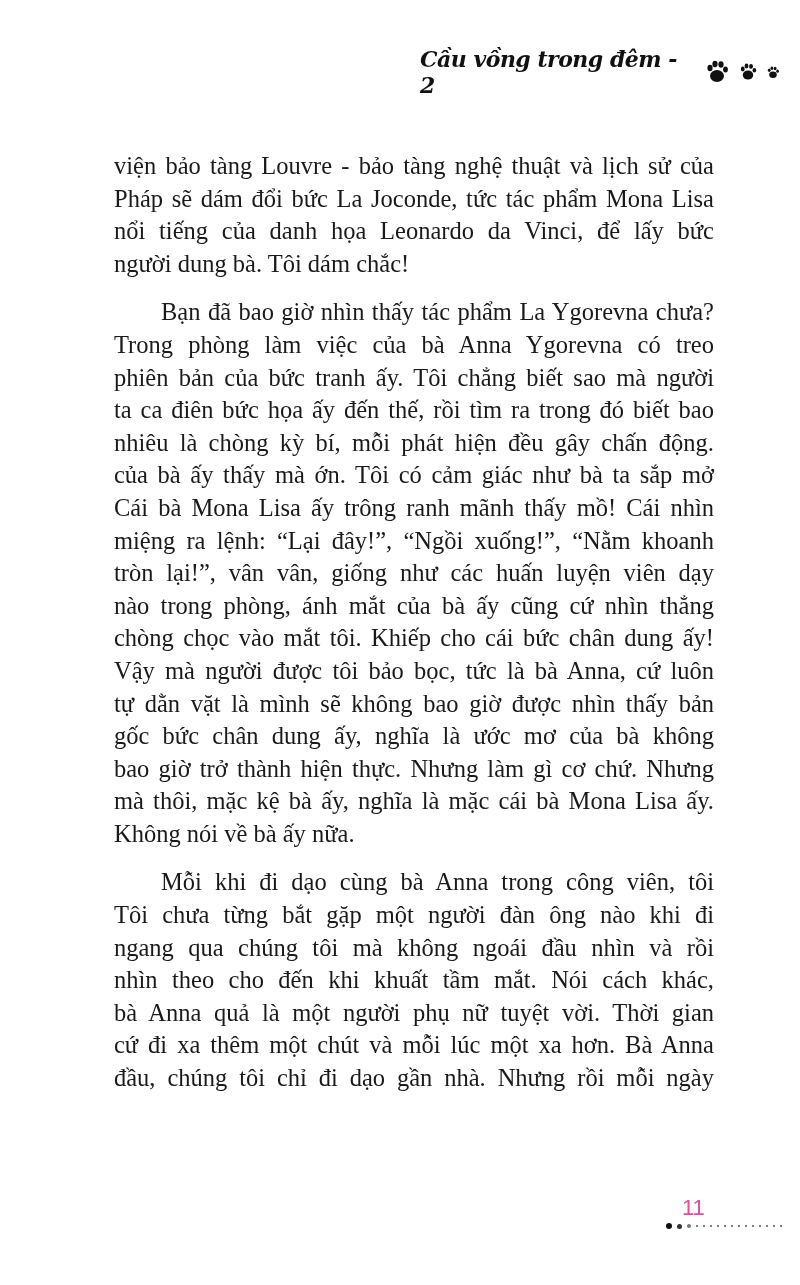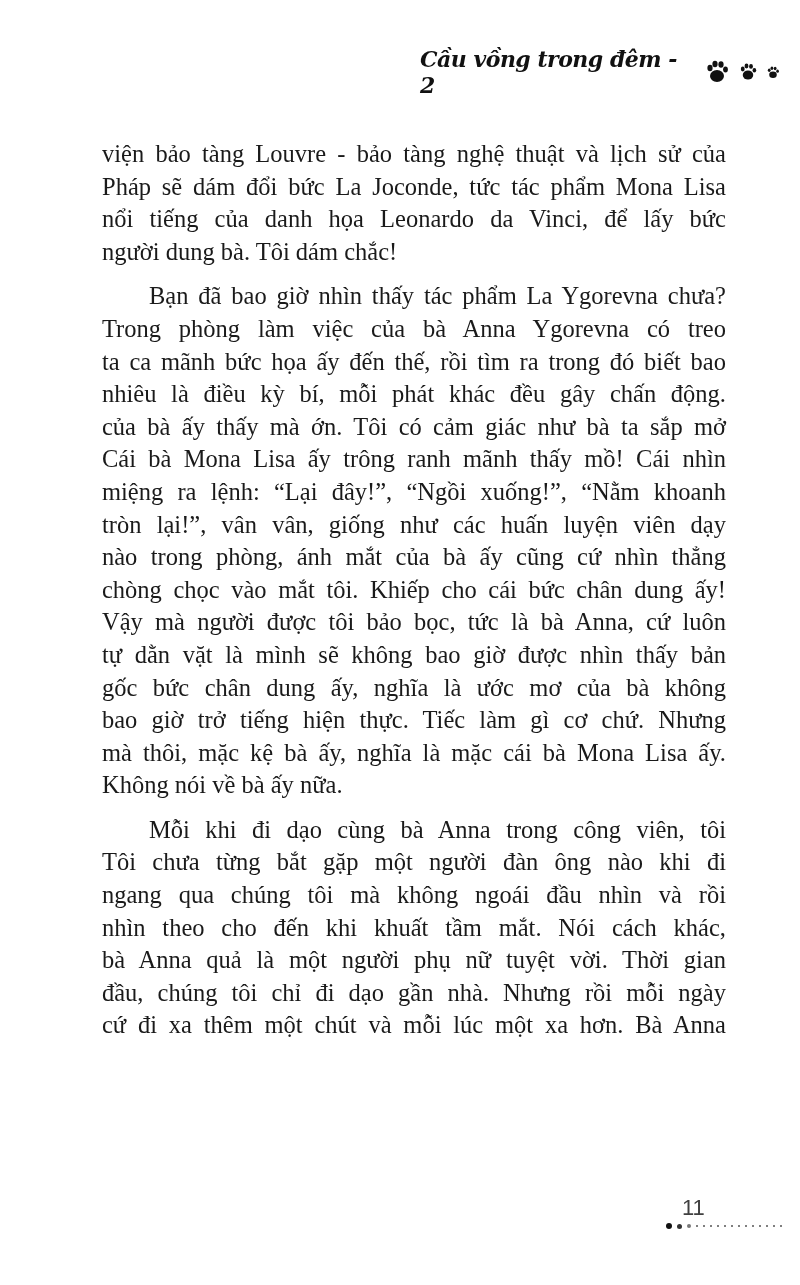--- a/index.html
+++ b/index.html
@@ -12,31 +12,31 @@
     font-family: "DejaVu Serif", serif; font-style: italic; font-weight: bold;
     font-size: 22px; color: #111; letter-spacing: -0.5px;
   }
   .paws { display: flex; align-items: center; gap: 8px; margin-left: 6px; }
   .paw { display: inline-block; }
   .body-text {
     position: absolute; top: 134px; left: 98px; width: 632px;
     font-family: "Liberation Serif", serif; font-size: 24.5px; line-height: 32.6px;
     color: #1a1a1a;
   }
-  .para { margin: 4px; text-align: justify; text-align-last: left; }
+  .para { margin: 16px; text-align: justify; text-align-last: left; }
   .para + .para { margin-top: 12px; }
   .line { display: block; text-align: justify; text-align-last: justify; white-space: nowrap; }
   .line.last { text-align-last: left; }
   .indent { padding-left: 47px; }
   .footer {
     position: absolute; top: 1195px; left: 660px; width: 120px; height: 40px;
   }
   .page-number {
     position: absolute; left: 22px; top: 0; font-family: "Liberation Sans", sans-serif;
-    font-size: 22px; color: #404040;
+    font-size: 22px; color: #ec4899;
   }
   .dots { position: absolute; left: 6px; top: 28px; display: flex; align-items: center; gap: 5px; }
   .dot { border-radius: 50%; background: #222; display: inline-block; }
 </style>
 </head>
 <body>
 
 <div class="header">
   <span class="header-title">Cầu vồng trong đêm - 2</span>
   <span class="paws">
@@ -67,43 +67,44 @@
 <div class="body-text">
   <p class="para">
     <span class="line">viện bảo tàng Louvre - bảo tàng nghệ thuật và lịch sử của</span>
     <span class="line">Pháp sẽ dám đổi bức La Joconde, tức tác phẩm Mona Lisa</span>
     <span class="line">nổi tiếng của danh họa Leonardo da Vinci, để lấy bức</span>
     <span class="line last">người dung bà. Tôi dám chắc!</span>
   </p>
   <p class="para">
     <span class="line indent">Bạn đã bao giờ nhìn thấy tác phẩm La Ygorevna chưa?</span>
     <span class="line">Trong phòng làm việc của bà Anna Ygorevna có treo</span>
-    <span class="line">ta ca mãnh bức họa ấy đến thế, rồi tìm ra trong đó biết bao</span>
-    <span class="line">nhiêu là điều kỳ bí, mỗi phát khác đều gây chấn động.</span>
+    <span class="line">phiên bản của bức tranh ấy. Tôi chẳng biết sao mà người</span>
+    <span class="line">ta ca điên bức họa ấy đến thế, rồi tìm ra trong đó biết bao</span>
+    <span class="line">nhiêu là chòng kỳ bí, mỗi phát hiện đều gây chấn động.</span>
     <span class="line">của bà ấy thấy mà ớn. Tôi có cảm giác như bà ta sắp mở</span>
     <span class="line">Cái bà Mona Lisa ấy trông ranh mãnh thấy mồ! Cái nhìn</span>
     <span class="line">miệng ra lệnh: “Lại đây!”,  “Ngồi xuống!”, “Nằm khoanh</span>
     <span class="line">tròn lại!”, vân vân, giống như các huấn luyện viên dạy</span>
     <span class="line">nào trong phòng, ánh mắt của bà ấy cũng cứ nhìn thẳng</span>
     <span class="line">chòng chọc vào mắt tôi. Khiếp cho cái bức chân dung ấy!</span>
     <span class="line">Vậy mà người được tôi bảo bọc, tức là bà Anna, cứ luôn</span>
     <span class="line">tự dằn vặt là mình sẽ không bao giờ được nhìn thấy bản</span>
     <span class="line">gốc bức chân dung ấy, nghĩa là ước mơ của bà không</span>
-    <span class="line">bao giờ trở tiếng hiện thực. Tiếc làm gì cơ chứ. Nhưng</span>
+    <span class="line">bao giờ trở thành hiện thực. Nhưng làm gì cơ chứ. Nhưng</span>
     <span class="line">mà thôi, mặc kệ bà ấy, nghĩa là mặc cái bà Mona Lisa ấy.</span>
     <span class="line last">Không nói về bà ấy nữa.</span>
   </p>
   <p class="para">
     <span class="line indent">Mỗi khi đi dạo cùng bà Anna trong công viên, tôi</span>
     <span class="line">Tôi chưa từng bắt gặp một người đàn ông nào khi đi</span>
     <span class="line">ngang qua chúng tôi mà không ngoái đầu nhìn và rồi</span>
     <span class="line">nhìn theo cho đến khi khuất tầm mắt. Nói cách khác,</span>
     <span class="line">bà Anna quả là một người phụ nữ tuyệt vời. Thời gian</span>
+    <span class="line">cứ đi xa thêm một chút và mỗi lúc một xa hơn. Bà Anna</span>
     <span class="line">đầu, chúng tôi chỉ đi dạo gần nhà. Nhưng rồi mỗi ngày</span>
-    <span class="line">cứ đi xa thêm một chút và mỗi lúc một xa hơn. Bà Anna</span>
   </p>
 </div>
 
 <div class="footer">
   <span class="page-number">11</span>
   <div class="dots">
     <span class="dot" style="width:6px;height:6px;background:#111"></span>
     <span class="dot" style="width:5px;height:5px;background:#333"></span>
     <span class="dot" style="width:4px;height:4px;background:#777"></span>
     <span class="dot" style="width:2px;height:2px;background:#555"></span>

